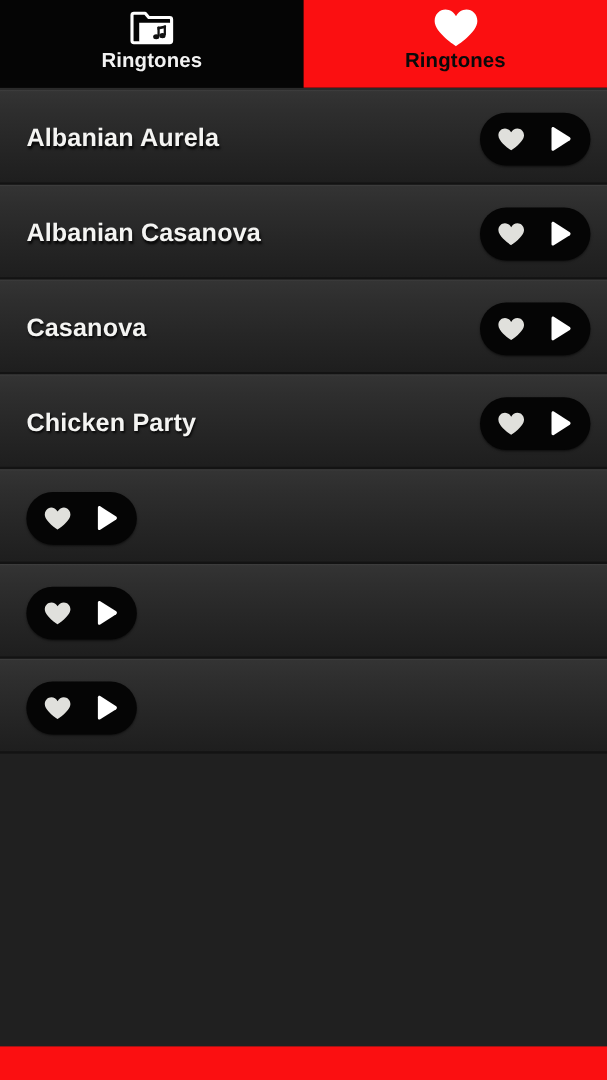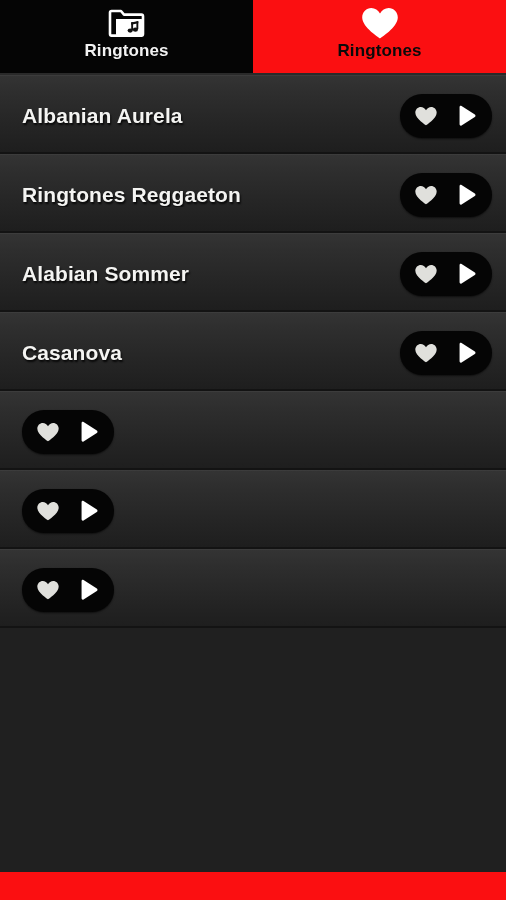--- a/index.html
+++ b/index.html
@@ -183,68 +183,68 @@
       </button>
       <button class="act-btn">
         <svg width="24" height="24" viewBox="0 0 28 28" aria-hidden="true">
           <path d="M6.5 3.6 C6.5 2.3 7.7 1.6 8.8 2.3 L24.3 12.2 C25.3 12.9 25.3 14.4 24.3 15.1 L8.8 25.0 C7.7 25.7 6.5 25.0 6.5 23.7 Z" fill="#ffffff"></path>
         </svg>
       </button>
     </span>
   </div>
 
   <div class="row">
-    <span class="row-title">Ringtones Reggaeton</span>
-    <span class="actions">
-      <button class="act-btn">
-        <svg width="24" height="22" viewBox="0 0 40 34" aria-hidden="true">
-          <path d="M20 32.5 C20 32.5 2.2 21.4 2.2 11.6 C2.2 5.9 6.5 2.0 11.3 2.0 C15.0 2.0 18.2 4.3 20 7.5 C21.8 4.3 25.0 2.0 28.7 2.0 C33.5 2.0 37.8 5.9 37.8 11.6 C37.8 21.4 20 32.5 20 32.5 Z" fill="#e0e0dc"></path>
-        </svg>
-      </button>
-      <button class="act-btn">
-        <svg width="24" height="24" viewBox="0 0 28 28" aria-hidden="true">
-          <path d="M6.5 3.6 C6.5 2.3 7.7 1.6 8.8 2.3 L24.3 12.2 C25.3 12.9 25.3 14.4 24.3 15.1 L8.8 25.0 C7.7 25.7 6.5 25.0 6.5 23.7 Z" fill="#ffffff"></path>
-        </svg>
-      </button>
-    </span>
-  </div>
-
-  <div class="row">
-    <span class="row-title">Alabian Sommer</span>
-    <span class="actions">
-      <button class="act-btn">
-        <svg width="24" height="22" viewBox="0 0 40 34" aria-hidden="true">
-          <path d="M20 32.5 C20 32.5 2.2 21.4 2.2 11.6 C2.2 5.9 6.5 2.0 11.3 2.0 C15.0 2.0 18.2 4.3 20 7.5 C21.8 4.3 25.0 2.0 28.7 2.0 C33.5 2.0 37.8 5.9 37.8 11.6 C37.8 21.4 20 32.5 20 32.5 Z" fill="#e0e0dc"></path>
-        </svg>
-      </button>
-      <button class="act-btn">
-        <svg width="24" height="24" viewBox="0 0 28 28" aria-hidden="true">
-          <path d="M6.5 3.6 C6.5 2.3 7.7 1.6 8.8 2.3 L24.3 12.2 C25.3 12.9 25.3 14.4 24.3 15.1 L8.8 25.0 C7.7 25.7 6.5 25.0 6.5 23.7 Z" fill="#ffffff"></path>
-        </svg>
-      </button>
-    </span>
-  </div>
+    <span class="row-title">Albanian Casanova</span>
+    <span class="actions">
+      <button class="act-btn">
+        <svg width="24" height="22" viewBox="0 0 40 34" aria-hidden="true">
+          <path d="M20 32.5 C20 32.5 2.2 21.4 2.2 11.6 C2.2 5.9 6.5 2.0 11.3 2.0 C15.0 2.0 18.2 4.3 20 7.5 C21.8 4.3 25.0 2.0 28.7 2.0 C33.5 2.0 37.8 5.9 37.8 11.6 C37.8 21.4 20 32.5 20 32.5 Z" fill="#e0e0dc"></path>
+        </svg>
+      </button>
+      <button class="act-btn">
+        <svg width="24" height="24" viewBox="0 0 28 28" aria-hidden="true">
+          <path d="M6.5 3.6 C6.5 2.3 7.7 1.6 8.8 2.3 L24.3 12.2 C25.3 12.9 25.3 14.4 24.3 15.1 L8.8 25.0 C7.7 25.7 6.5 25.0 6.5 23.7 Z" fill="#ffffff"></path>
+        </svg>
+      </button>
+    </span>
+  </div>
+
 
 
   <div class="row">
     <span class="row-title">Casanova</span>
     <span class="actions">
       <button class="act-btn">
         <svg width="24" height="22" viewBox="0 0 40 34" aria-hidden="true">
           <path d="M20 32.5 C20 32.5 2.2 21.4 2.2 11.6 C2.2 5.9 6.5 2.0 11.3 2.0 C15.0 2.0 18.2 4.3 20 7.5 C21.8 4.3 25.0 2.0 28.7 2.0 C33.5 2.0 37.8 5.9 37.8 11.6 C37.8 21.4 20 32.5 20 32.5 Z" fill="#e0e0dc"></path>
         </svg>
       </button>
       <button class="act-btn">
         <svg width="24" height="24" viewBox="0 0 28 28" aria-hidden="true">
           <path d="M6.5 3.6 C6.5 2.3 7.7 1.6 8.8 2.3 L24.3 12.2 C25.3 12.9 25.3 14.4 24.3 15.1 L8.8 25.0 C7.7 25.7 6.5 25.0 6.5 23.7 Z" fill="#ffffff"></path>
         </svg>
       </button>
     </span>
   </div>
 
+  <div class="row">
+    <span class="row-title">Chicken Party</span>
+    <span class="actions">
+      <button class="act-btn">
+        <svg width="24" height="22" viewBox="0 0 40 34" aria-hidden="true">
+          <path d="M20 32.5 C20 32.5 2.2 21.4 2.2 11.6 C2.2 5.9 6.5 2.0 11.3 2.0 C15.0 2.0 18.2 4.3 20 7.5 C21.8 4.3 25.0 2.0 28.7 2.0 C33.5 2.0 37.8 5.9 37.8 11.6 C37.8 21.4 20 32.5 20 32.5 Z" fill="#e0e0dc"></path>
+        </svg>
+      </button>
+      <button class="act-btn">
+        <svg width="24" height="24" viewBox="0 0 28 28" aria-hidden="true">
+          <path d="M6.5 3.6 C6.5 2.3 7.7 1.6 8.8 2.3 L24.3 12.2 C25.3 12.9 25.3 14.4 24.3 15.1 L8.8 25.0 C7.7 25.7 6.5 25.0 6.5 23.7 Z" fill="#ffffff"></path>
+        </svg>
+      </button>
+    </span>
+  </div>
 
 
   <div class="row">
     <span class="actions">
       <button class="act-btn">
         <svg width="24" height="22" viewBox="0 0 40 34" aria-hidden="true">
           <path d="M20 32.5 C20 32.5 2.2 21.4 2.2 11.6 C2.2 5.9 6.5 2.0 11.3 2.0 C15.0 2.0 18.2 4.3 20 7.5 C21.8 4.3 25.0 2.0 28.7 2.0 C33.5 2.0 37.8 5.9 37.8 11.6 C37.8 21.4 20 32.5 20 32.5 Z" fill="#e0e0dc"></path>
         </svg>
       </button>
       <button class="act-btn">

